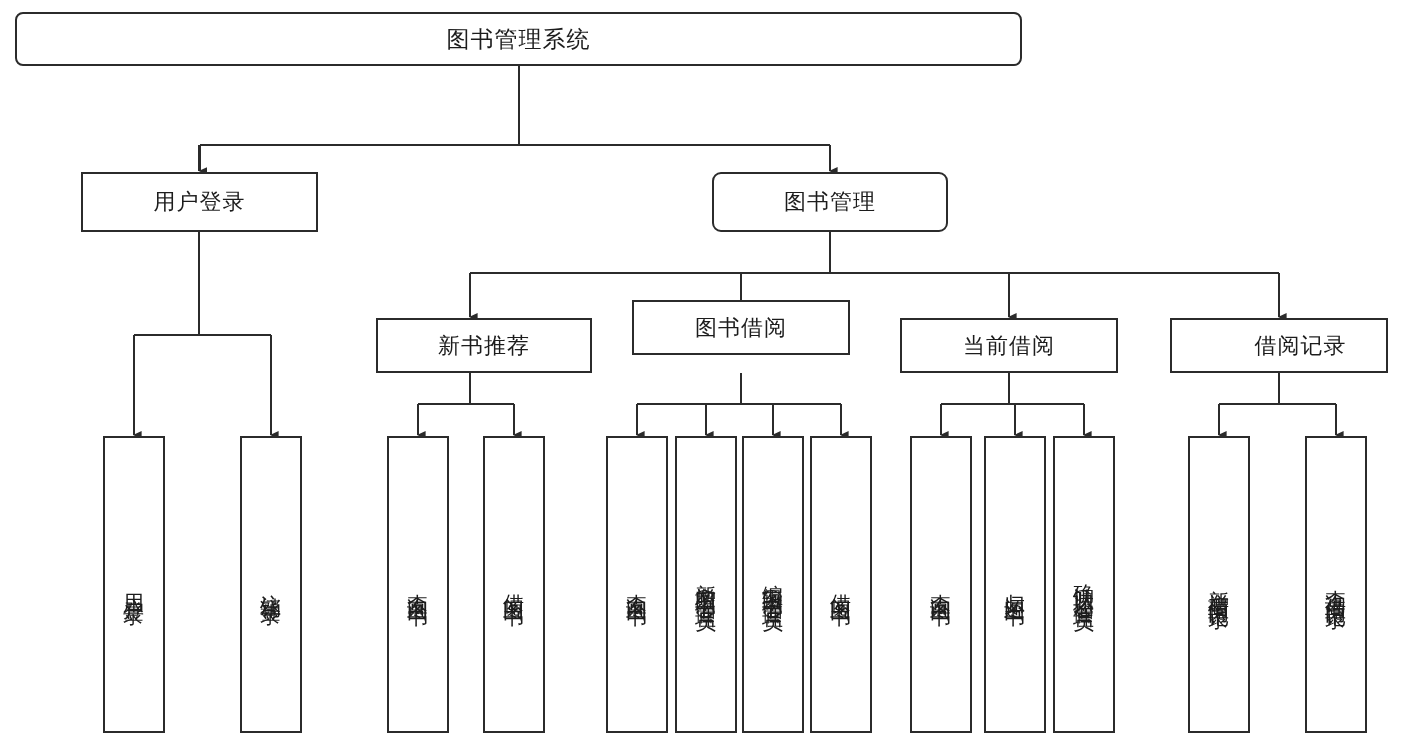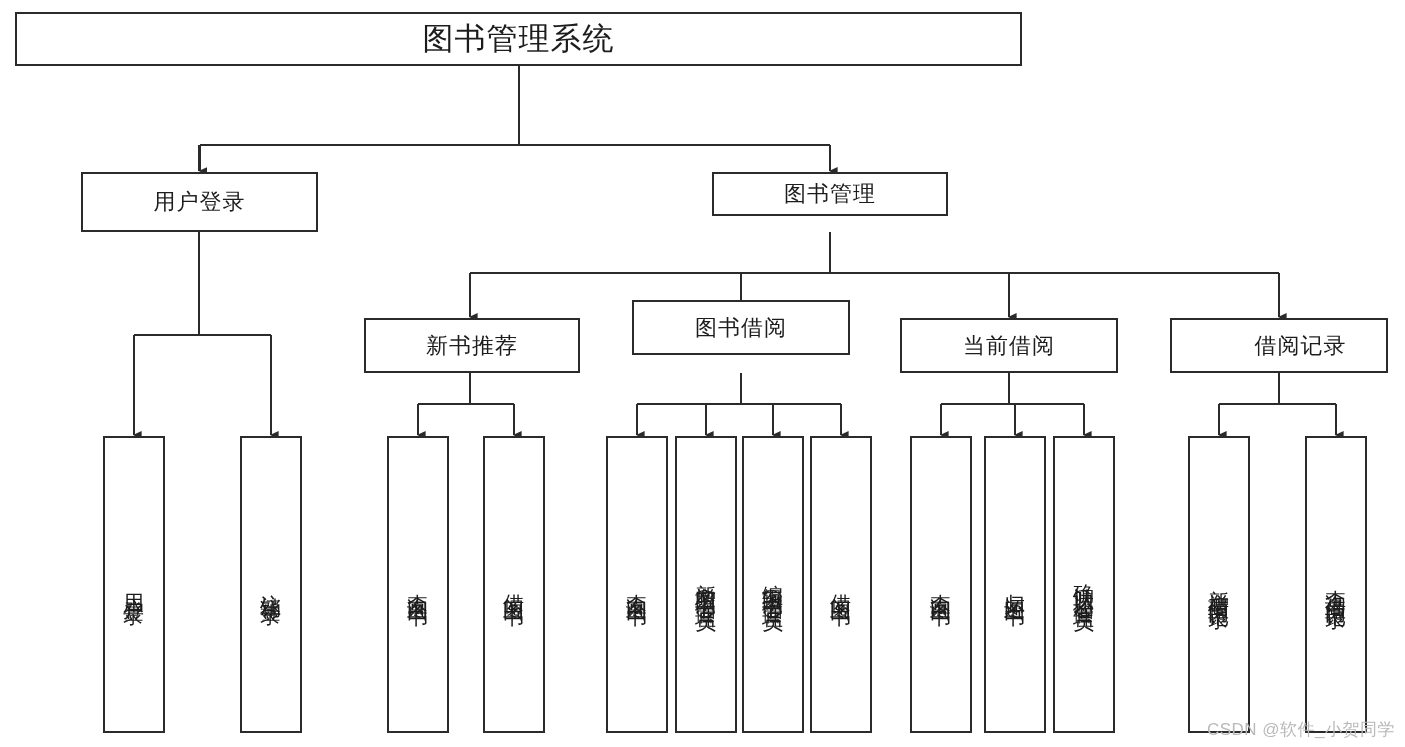--- a/index.html
+++ b/index.html
@@ -45,21 +45,22 @@
   
   .node.h {
     font-size: 22px;
   }
   .node.h .node-label {
     white-space: nowrap;
     letter-spacing: 1px;
   }
   
   .node.root {
-    font-size: 31px;
+    font-size: 23px;
+    border-radius: 8px;
   }
   
   .node.v {
     font-size: 21px;
     align-items: center;
     justify-content: center;
     padding: 6px 2px;
   }
   .node.v .node-label {
     writing-mode: vertical-rl;
@@ -128,24 +129,24 @@
       </g>
   </svg>
 
   <div id="node-layer">
       <div class="node h root" style="left: 15px; top: 12px; width: 1007px; height: 54px;">
         <span class="node-label">图书管理系统</span>
       </div>
       <div class="node h" style="left: 81px; top: 172px; width: 237px; height: 60px;">
         <span class="node-label">用户登录</span>
       </div>
-      <div class="node h" style="left: 712px; top: 172px; width: 236px; height: 44px;">
+      <div class="node h" style="left: 712px; top: 172px; width: 236px; height: 60px; border-radius: 9px;">
         <span class="node-label">图书管理</span>
       </div>
-      <div class="node h" style="left: 364px; top: 318px; width: 216px; height: 55px;">
+      <div class="node h" style="left: 376px; top: 318px; width: 216px; height: 55px;">
         <span class="node-label">新书推荐</span>
       </div>
       <div class="node h" style="left: 632px; top: 300px; width: 218px; height: 55px;">
         <span class="node-label">图书借阅</span>
       </div>
       <div class="node h" style="left: 900px; top: 318px; width: 218px; height: 55px;">
         <span class="node-label">当前借阅</span>
       </div>
       <div class="node h" style="left: 1170px; top: 318px; width: 218px; height: 55px; padding-left: 43px;">
         <span class="node-label">借阅记录</span>
@@ -184,15 +185,14 @@
         <span class="node-label">确认归还（管理员）</span>
       </div>
       <div class="node v" style="left: 1188px; top: 436px; width: 62px; height: 297px;">
         <span class="node-label">新增借阅记录</span>
       </div>
       <div class="node v" style="left: 1305px; top: 436px; width: 62px; height: 297px;">
         <span class="node-label">查询借阅记录</span>
       </div>
     </div>
 
-  <div id="watermark">CSDN @软件_小贺同学</div>
 
 </div>
 
 </body></html>

